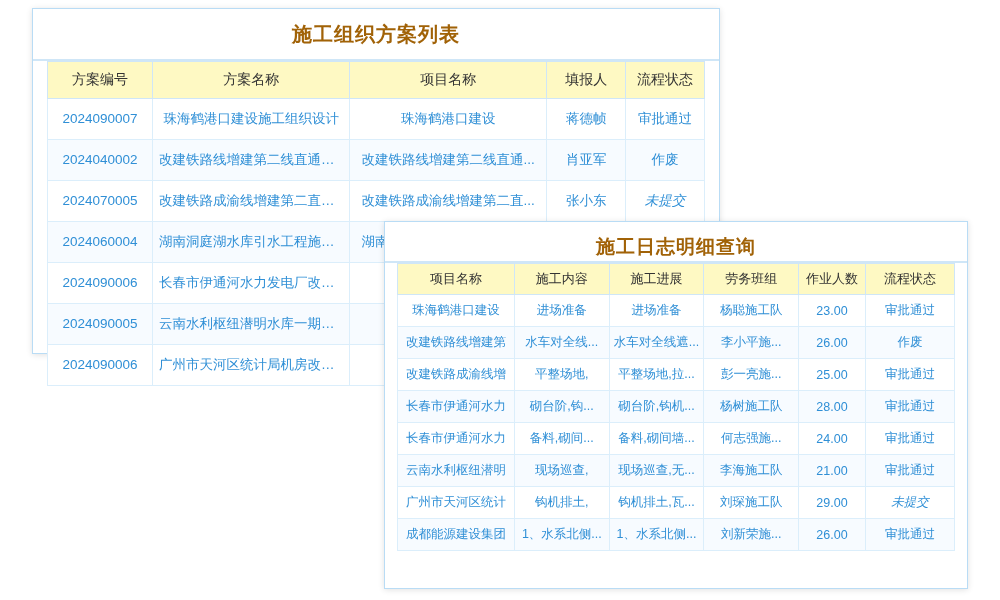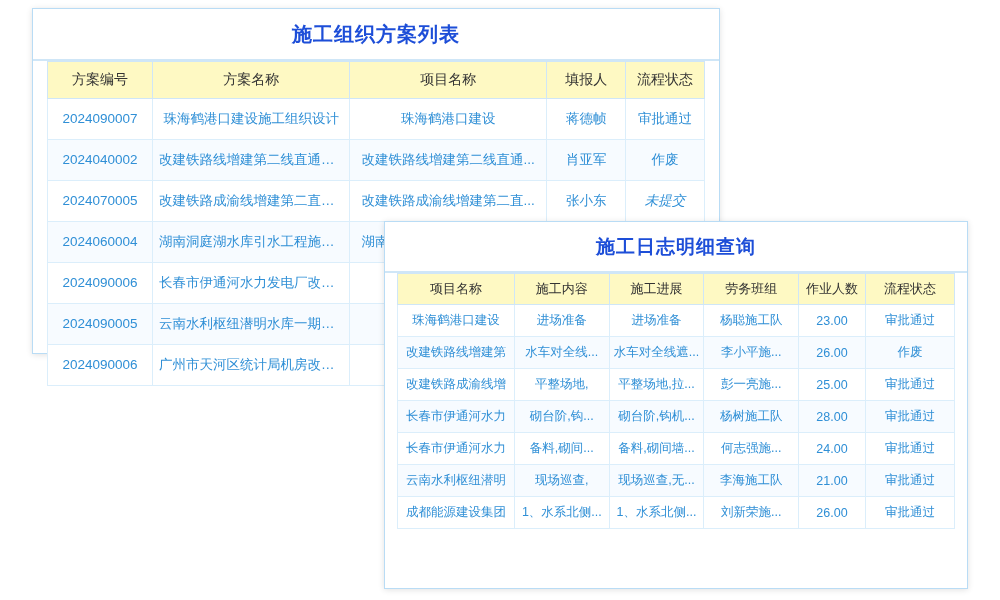--- a/index.html
+++ b/index.html
@@ -22,21 +22,21 @@
     position: absolute;
     background: #ffffff;
     border: 1px solid #b9dcf5;
     box-shadow: 0 1px 6px rgba(0,0,0,0.12);
     box-sizing: border-box;
   }
   .panel-title {
     text-align: center;
     font-size: 20px;
     font-weight: bold;
-    color: #1d4ed8;
+    color: #a16207;
     padding: 12px 0 11px 0;
     background: #ffffff;
     border-bottom: 2px solid #cfe6f7;
     letter-spacing: 1px;
   }
 
   
   table.grid {
     border-collapse: collapse;
     width: 100%;
@@ -82,21 +82,21 @@
   #panel-plan .panel-title { font-size: 20px; }
   #panel-plan td { padding: 11px 6px; }
 
   
   #panel-log {
     left: 384px;
     top: 221px;
     width: 584px;
     height: 368px;
   }
-  #panel-log .panel-title { font-size: 19px; padding: 12px 0 11px 0; }
+  #panel-log .panel-title { font-size: 19px; padding: 12px 0 1px 0; }
   #panel-log table.grid th { font-size: 13px; padding: 7px 2px; }
   #panel-log table.grid td { font-size: 12.5px; padding: 7px 4px; }
   .tbl-wrap { padding: 0 12px 10px 12px; }
   #panel-plan .tbl-wrap { padding: 0 14px 12px 14px; }
 </style>
 </head>
 <body>
 
 <div class="stage">
 
@@ -240,20 +240,28 @@
           </tr>
           <tr>
             <td>云南水利枢纽潜明</td>
             <td>现场巡查,</td>
             <td>现场巡查,无...</td>
             <td>李海施工队</td>
             <td>21.00</td>
             <td class="st-pass">审批通过</td>
           </tr>
           <tr>
+            <td>广州市天河区统计</td>
+            <td>钩机排土,</td>
+            <td>钩机排土,瓦...</td>
+            <td>刘琛施工队</td>
+            <td>29.00</td>
+            <td class="st-unsub">未提交</td>
+          </tr>
+          <tr>
             <td>成都能源建设集团</td>
             <td>1、水系北侧...</td>
             <td>1、水系北侧...</td>
             <td>刘新荣施...</td>
             <td>26.00</td>
             <td class="st-pass">审批通过</td>
           </tr>
         </tbody>
       </table>
     </div>

